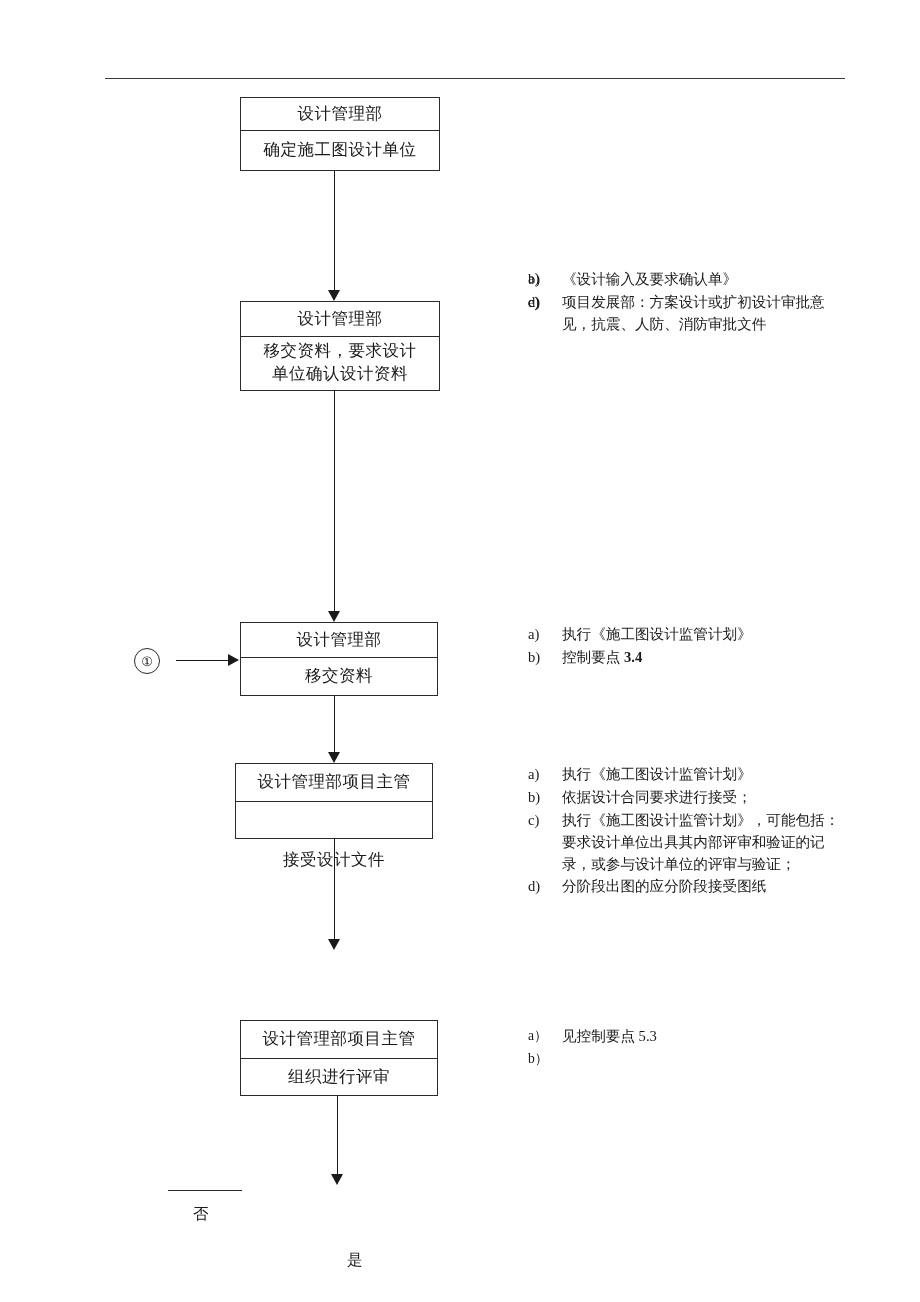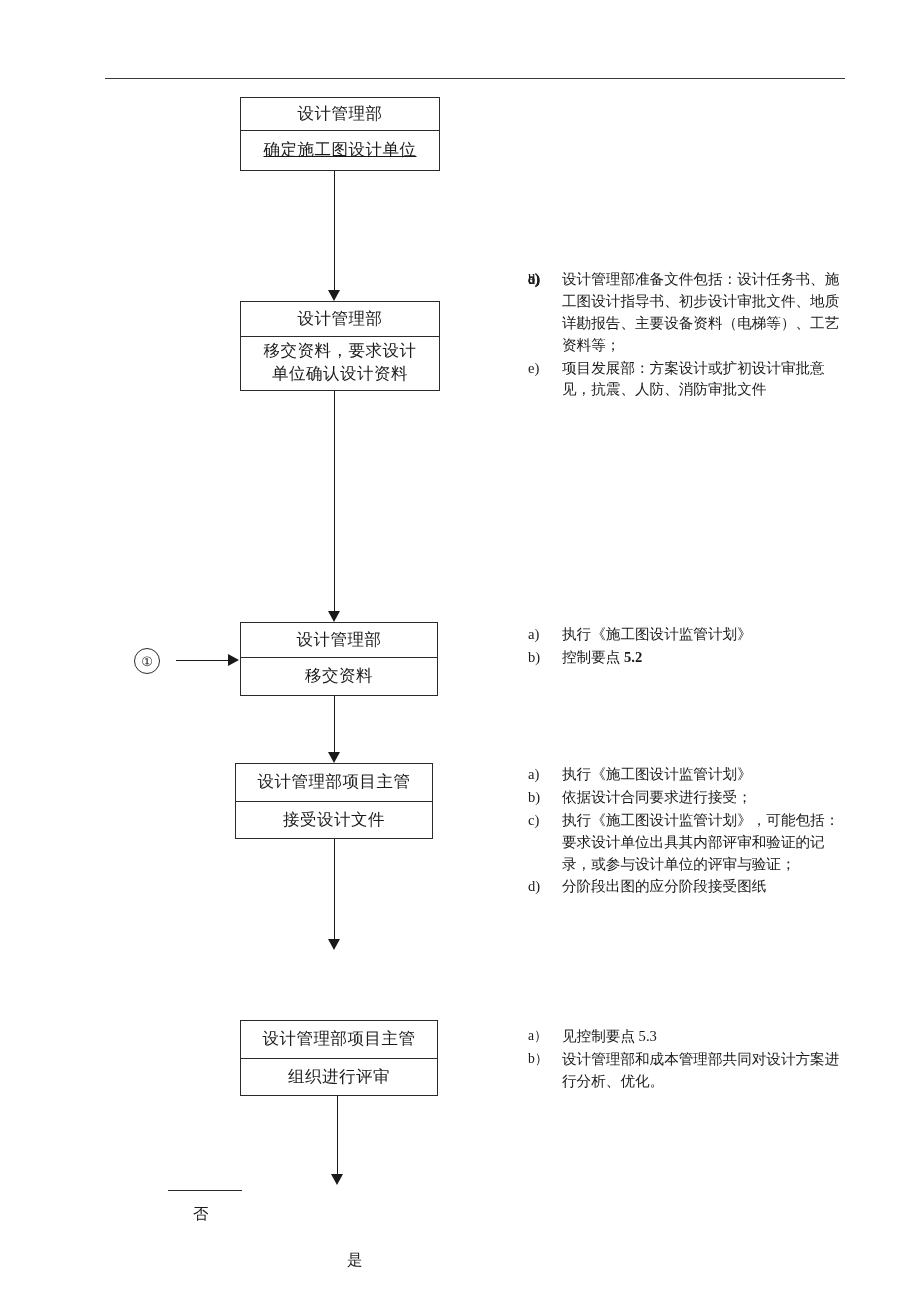--- a/index.html
+++ b/index.html
@@ -31,33 +31,33 @@
     line-height:1.38;
     letter-spacing:.5px;
     padding:2px 4px;
     white-space:pre-line;
   }
   .node .cell.top{border-bottom:1.4px solid #2b2b2b;}
 
   
   #node-1{left:240px;top:97px;width:200px;height:74px;}
   #node-1 .top{height:33px;}
-  #node-1 .bot{height:38px;text-decoration:underline;}
+  #node-1 .bot{height:38px;}
 
   #node-2{left:240px;top:301px;width:200px;height:90px;}
   #node-2 .top{height:35px;}
   #node-2 .bot{height:52px;}
 
   #node-3{left:240px;top:622px;width:198px;height:74px;}
   #node-3 .top{height:35px;}
   #node-3 .bot{height:36px;}
 
   #node-4{left:235px;top:763px;width:198px;height:76px;}
   #node-4 .top{height:38px;}
-  #node-4 .bot{height:36px;}
+  #node-4 .bot{height:36px;margin-top:40px;}
 
   #node-5{left:240px;top:1020px;width:198px;height:76px;}
   #node-5 .top{height:38px;}
   #node-5 .bot{height:36px;}
 
   
   .vline{position:absolute;width:0;border-left:1.7px solid #1a1a1a;}
   .hline{position:absolute;height:0;border-top:1.7px solid #1a1a1a;}
   .arrowhead-down{
     position:absolute;width:0;height:0;
@@ -203,42 +203,42 @@
   <div class="branch-line"></div>
   <div class="branch-label" id="label-no">否</div>
   <div class="branch-label" id="label-yes">是</div>
 
   <div class="notes" id="notes-1">
     <div class="item">
       <span class="marker">a)</span>
     </div>
     <div class="item">
       <span class="marker">b)</span>
+      <span class="body">《设计输入及要求确认单》</span>
     </div>
     <div class="item">
       <span class="marker">c)</span>
     </div>
     <div class="item">
       <span class="marker">d)</span>
-      <span class="body">设计管理部准备文件包括：设计任务书、施工图设计指导书、初步设计审批文件、地质详勘报告、主要设备资料（电梯等）、工艺资料等；</span>
     </div>
     <div class="item">
       <span class="marker">e)</span>
       <span class="body">项目发展部：方案设计或扩初设计审批意见，抗震、人防、消防审批文件</span>
     </div>
   </div>
 
   <div class="notes" id="notes-2">
     <div class="item">
       <span class="marker">a)</span>
       <span class="body">执行《施工图设计监管计划》</span>
     </div>
     <div class="item">
       <span class="marker">b)</span>
-      <span class="body"><span>控制要点 </span><b>5.2</b></span>
+      <span class="body"><span>控制要点 </span><b>3.4</b></span>
     </div>
   </div>
 
   <div class="notes" id="notes-3">
     <div class="item">
       <span class="marker">a)</span>
       <span class="body">执行《施工图设计监管计划》</span>
     </div>
     <div class="item">
       <span class="marker">b)</span>
@@ -254,17 +254,16 @@
     </div>
   </div>
 
   <div class="notes" id="notes-4">
     <div class="item">
       <span class="marker wide">a）</span>
       <span class="body">见控制要点 5.3</span>
     </div>
     <div class="item">
       <span class="marker wide">b）</span>
-      <span class="body">设计管理部和成本管理部共同对设计方案进行分析、优化。</span>
     </div>
   </div>
 
 </div>
 
 </body></html>

